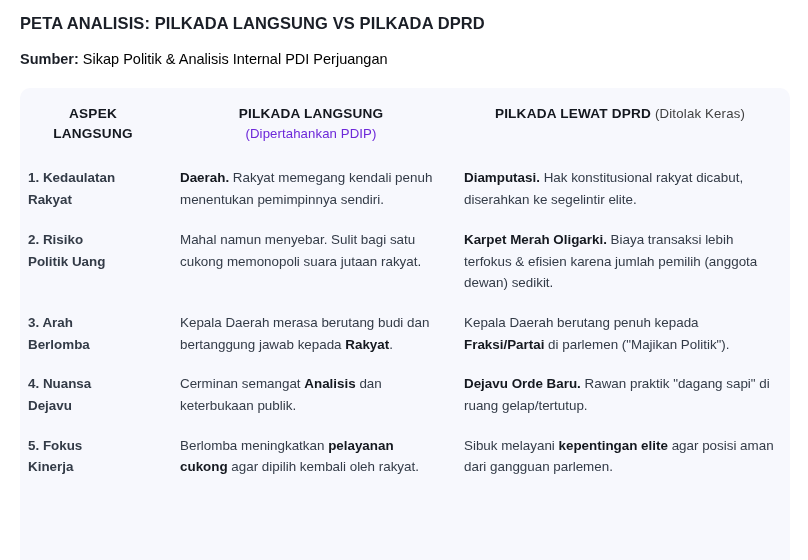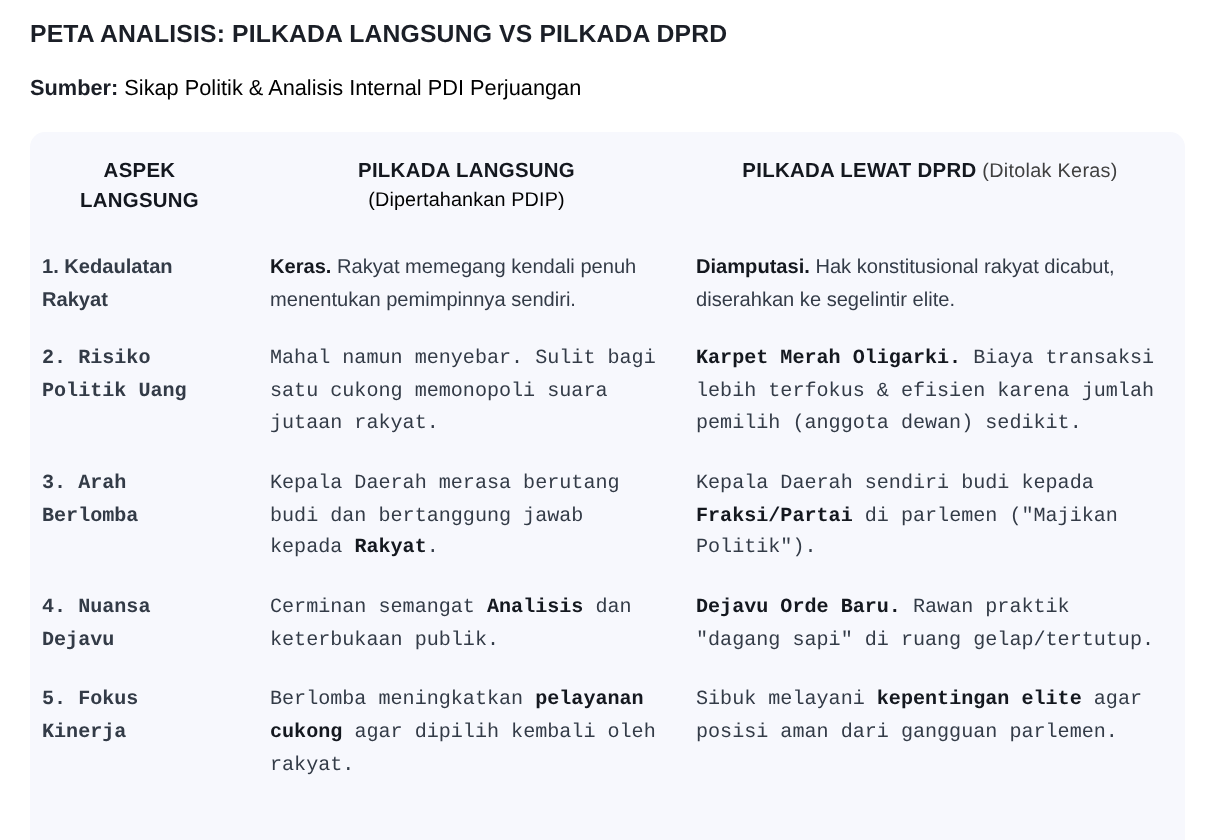--- a/index.html
+++ b/index.html
@@ -96,21 +96,21 @@
     display: block;
     font-size: 13.6px;
     font-weight: bold;
     letter-spacing: 0.2px;
     color: #14181f;
     line-height: 1.45;
   }
   .head-sub {
     font-size: 13.2px;
     font-weight: normal;
-    color: #000000;
+    color: #6d28d9;
     letter-spacing: 0.1px;
   }
   .head-sub-inline {
     font-size: 13.2px;
     font-weight: normal;
     color: #404040;
   }
 
   
   .cmp-table tbody td {
@@ -126,21 +126,21 @@
     font-size: 13.4px;
     line-height: 1.62;
   }
 
   .cmp-table tbody td b,
   .cmp-table tbody td strong {
     font-weight: bold;
     color: #14181f;
   }
 
-  .row-pad-top td { padding-top: 13px; font-family: Liberation Mono, monospace; }
+  .row-pad-top td { padding-top: 13px; }
 
   
   tbody tr:first-child td { padding-top: 14px; margin-left: 45px; }
 </style>
 </head>
 <body>
 
 <div class="page">
 
   <div class="heading-block">
@@ -175,40 +175,40 @@
         </tr>
       </thead>
 
       <tbody>
 
         <tr>
           <td class="aspect-cell">
             <span>1. Kedaulatan</span><br>
             <span>Rakyat</span>
           </td>
-          <td><b>Keras.</b><span> Rakyat memegang kendali penuh menentukan pemimpinnya sendiri.</span></td>
+          <td><b>Daerah.</b><span> Rakyat memegang kendali penuh menentukan pemimpinnya sendiri.</span></td>
           <td><b>Diamputasi.</b><span> Hak konstitusional rakyat dicabut, diserahkan ke segelintir elite.</span></td>
         </tr>
 
         <tr class="row-pad-top">
           <td class="aspect-cell">
             <span>2. Risiko</span><br>
             <span>Politik Uang</span>
           </td>
           <td><b></b><span>Mahal namun menyebar. Sulit bagi satu cukong memonopoli suara jutaan rakyat.</span></td>
           <td><b>Karpet Merah Oligarki.</b><span> Biaya transaksi lebih terfokus &amp; efisien karena jumlah pemilih (anggota dewan) sedikit.</span></td>
         </tr>
 
         <tr class="row-pad-top">
           <td class="aspect-cell">
             <span>3. Arah</span><br>
             <span>Berlomba</span>
           </td>
           <td><span>Kepala Daerah merasa berutang budi dan bertanggung jawab kepada </span><b>Rakyat</b><span>.</span></td>
-          <td><span>Kepala Daerah sendiri budi kepada </span><b>Fraksi/Partai</b><span> di parlemen ("Majikan Politik").</span></td>
+          <td><span>Kepala Daerah berutang penuh kepada </span><b>Fraksi/Partai</b><span> di parlemen ("Majikan Politik").</span></td>
         </tr>
 
         <tr class="row-pad-top">
           <td class="aspect-cell">
             <span>4. Nuansa</span><br>
             <span>Dejavu</span>
           </td>
           <td><span>Cerminan semangat </span><b>Analisis</b><span> dan keterbukaan publik.</span></td>
           <td><b>Dejavu Orde Baru.</b><span> Rawan praktik "dagang sapi" di ruang gelap/tertutup.</span></td>
         </tr>

